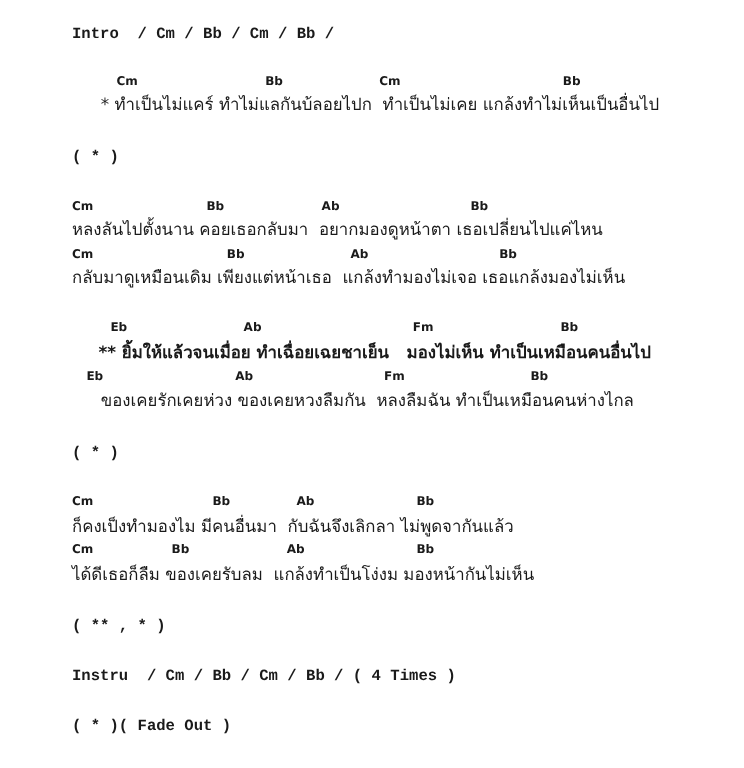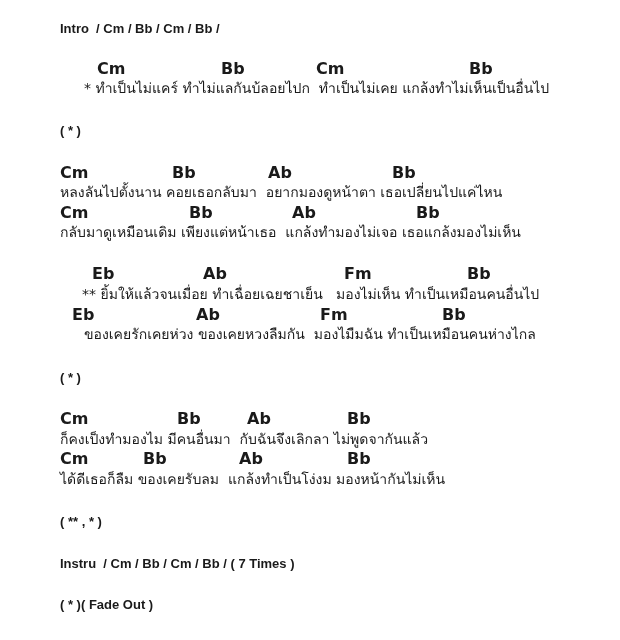--- a/index.html
+++ b/index.html
@@ -14,29 +14,29 @@
       overflow: hidden;
       color: #1a1a1a;
     }
     .line {
       position: absolute;
       white-space: pre;
       font-size: 14px;
       line-height: 18px;
     }
     .bold {
-      font-family: Liberation Sans, sans-serif;
+      font-family: Liberation Mono, monospace;
       font-weight: bold;
       font-size: 13px;
     }
     .chord {
       position: absolute;
       font-family: "DejaVu Sans", sans-serif;
       font-weight: bold;
-      font-size: 16px;
+      font-size: 10px;
       line-height: 16px;
       white-space: pre;
     }
     .lyric {
       position: absolute;
       font-family: "DejaVu Sans", sans-serif;
       font-size: 14px;
       line-height: 18px;
       white-space: pre;
     }
@@ -70,43 +70,43 @@
     <span class="chord" style="top: 205px; left: 292px;">Ab</span>
     <span class="chord" style="top: 205px; left: 416px;">Bb</span>
     <div class="lyric" style="left:60px; top:223px;">กลับมาดูเหมือนเดิม เพียงแต่หน้าเธอ  แกล้งทำมองไม่เจอ เธอแกล้งมองไม่เห็น</div>
   </div>
 
   <div>
     <span class="chord" style="top: 266px; left: 92px;">Eb</span>
     <span class="chord" style="top: 266px; left: 203px;">Ab</span>
     <span class="chord" style="top: 266px; left: 344px;">Fm</span>
     <span class="chord" style="top: 266px; left: 467px;">Bb</span>
-    <div class="lyric" style="left:82px; top:285px;">** ยิ้มให้แล้วจนเมื่อย ทำเฉื่อยเฉยชาเย็น   มองไม่เห็น ทำเป็นเหมือนคนอื่นไป</div>
+    <div class="lyric" style="left:82px; top:285px;font-weight:bold;">** ยิ้มให้แล้วจนเมื่อย ทำเฉื่อยเฉยชาเย็น   มองไม่เห็น ทำเป็นเหมือนคนอื่นไป</div>
 
     <span class="chord" style="top: 307px; left: 72px;">Eb</span>
     <span class="chord" style="top: 307px; left: 196px;">Ab</span>
     <span class="chord" style="top: 307px; left: 320px;">Fm</span>
     <span class="chord" style="top: 307px; left: 442px;">Bb</span>
-    <div class="lyric" style="left:84px; top:325px;">ของเคยรักเคยห่วง ของเคยหวงลืมกัน  มองไมืมฉัน ทำเป็นเหมือนคนห่างไกล</div>
+    <div class="lyric" style="left:84px; top:325px;">ของเคยรักเคยห่วง ของเคยหวงลืมกัน  หลงลืมฉัน ทำเป็นเหมือนคนห่างไกล</div>
   </div>
 
   <div class="line bold" style="left:60px; top:369px;">( * )</div>
 
   <div>
     <span class="chord" style="top: 411px; left: 60px;">Cm</span>
     <span class="chord" style="top: 411px; left: 177px;">Bb</span>
     <span class="chord" style="top: 411px; left: 247px;">Ab</span>
     <span class="chord" style="top: 411px; left: 347px;">Bb</span>
     <div class="lyric" style="left:60px; top:430px;">ก็คงเป็งทำมองไม มีคนอื่นมา  กับฉันจึงเลิกลา ไม่พูดจากันแล้ว</div>
 
     <span class="chord" style="top: 451px; left: 60px;">Cm</span>
     <span class="chord" style="top: 451px; left: 143px;">Bb</span>
     <span class="chord" style="top: 451px; left: 239px;">Ab</span>
     <span class="chord" style="top: 451px; left: 347px;">Bb</span>
     <div class="lyric" style="left:60px; top:470px;">ได้ดีเธอก็ลืม ของเคยรับลม  แกล้งทำเป็นโง่งม มองหน้ากันไม่เห็น</div>
   </div>
 
   <div class="line bold" style="left:60px; top:513px;">( ** , * )</div>
 
-  <div class="line bold" style="left:60px; top:555px;">Instru  / Cm / Bb / Cm / Bb / ( 7 Times )</div>
+  <div class="line bold" style="left:60px; top:555px;">Instru  / Cm / Bb / Cm / Bb / ( 4 Times )</div>
 
   <div class="line bold" style="left:60px; top:596px;text-align:center;">( * )( Fade Out )</div>
 </div>
 
 </body></html>

